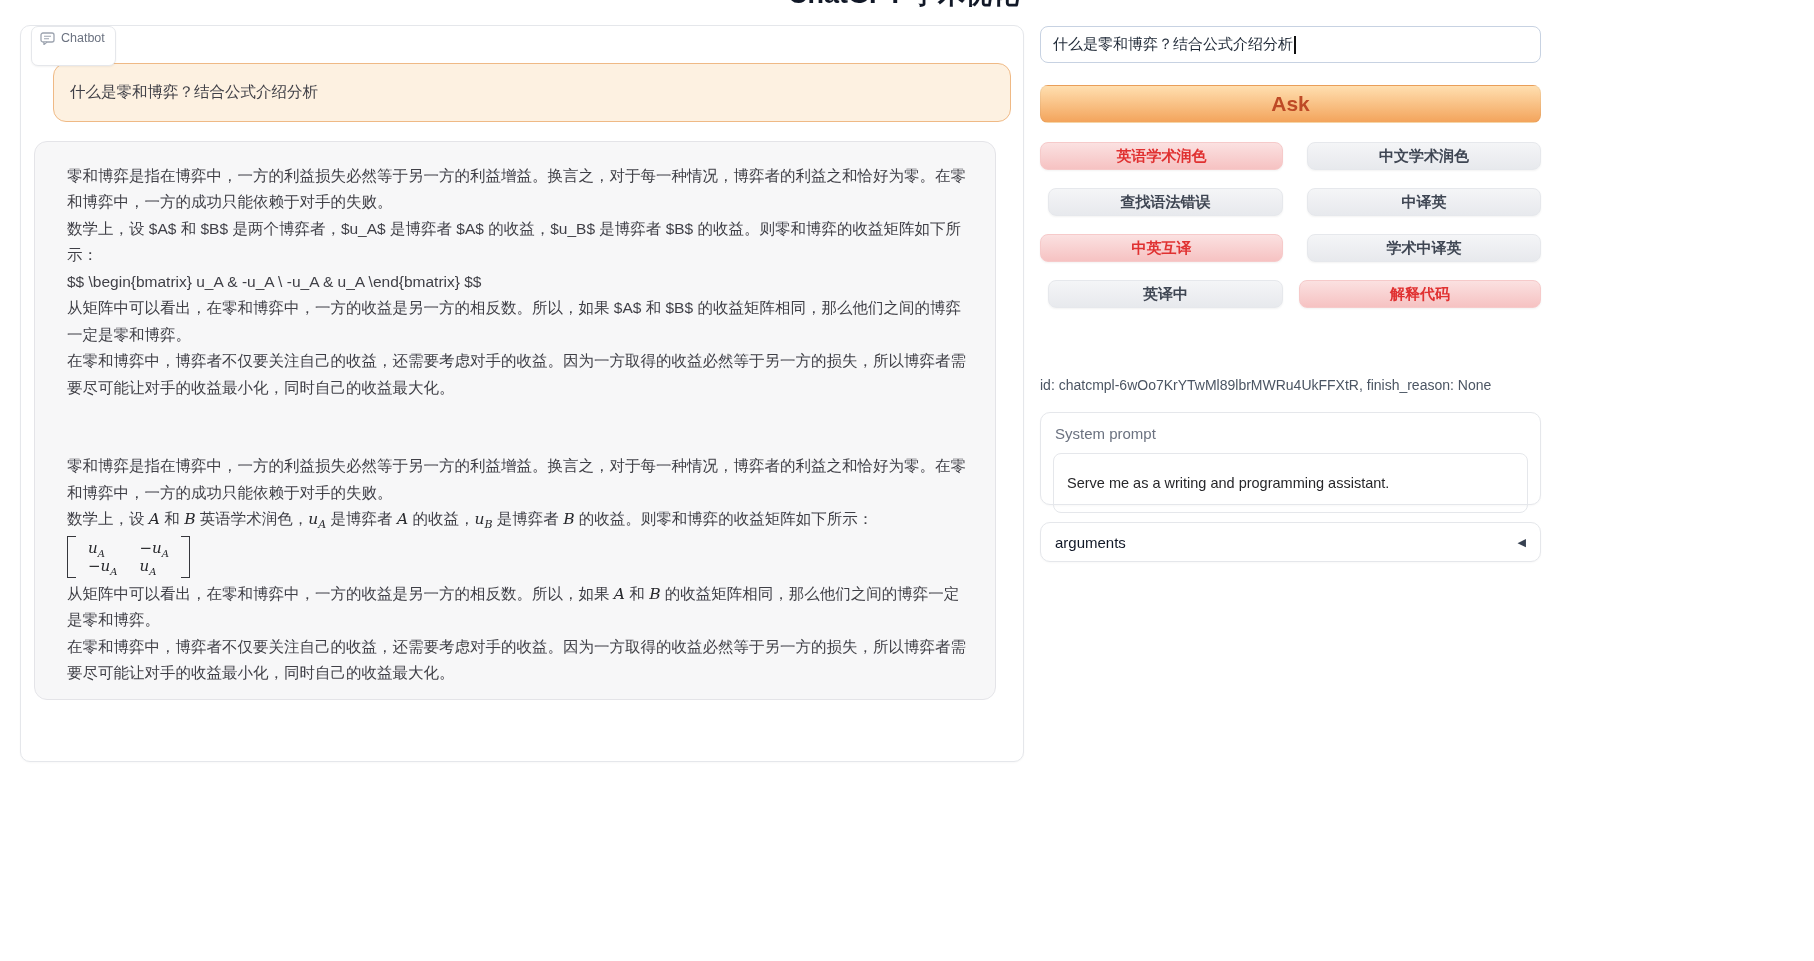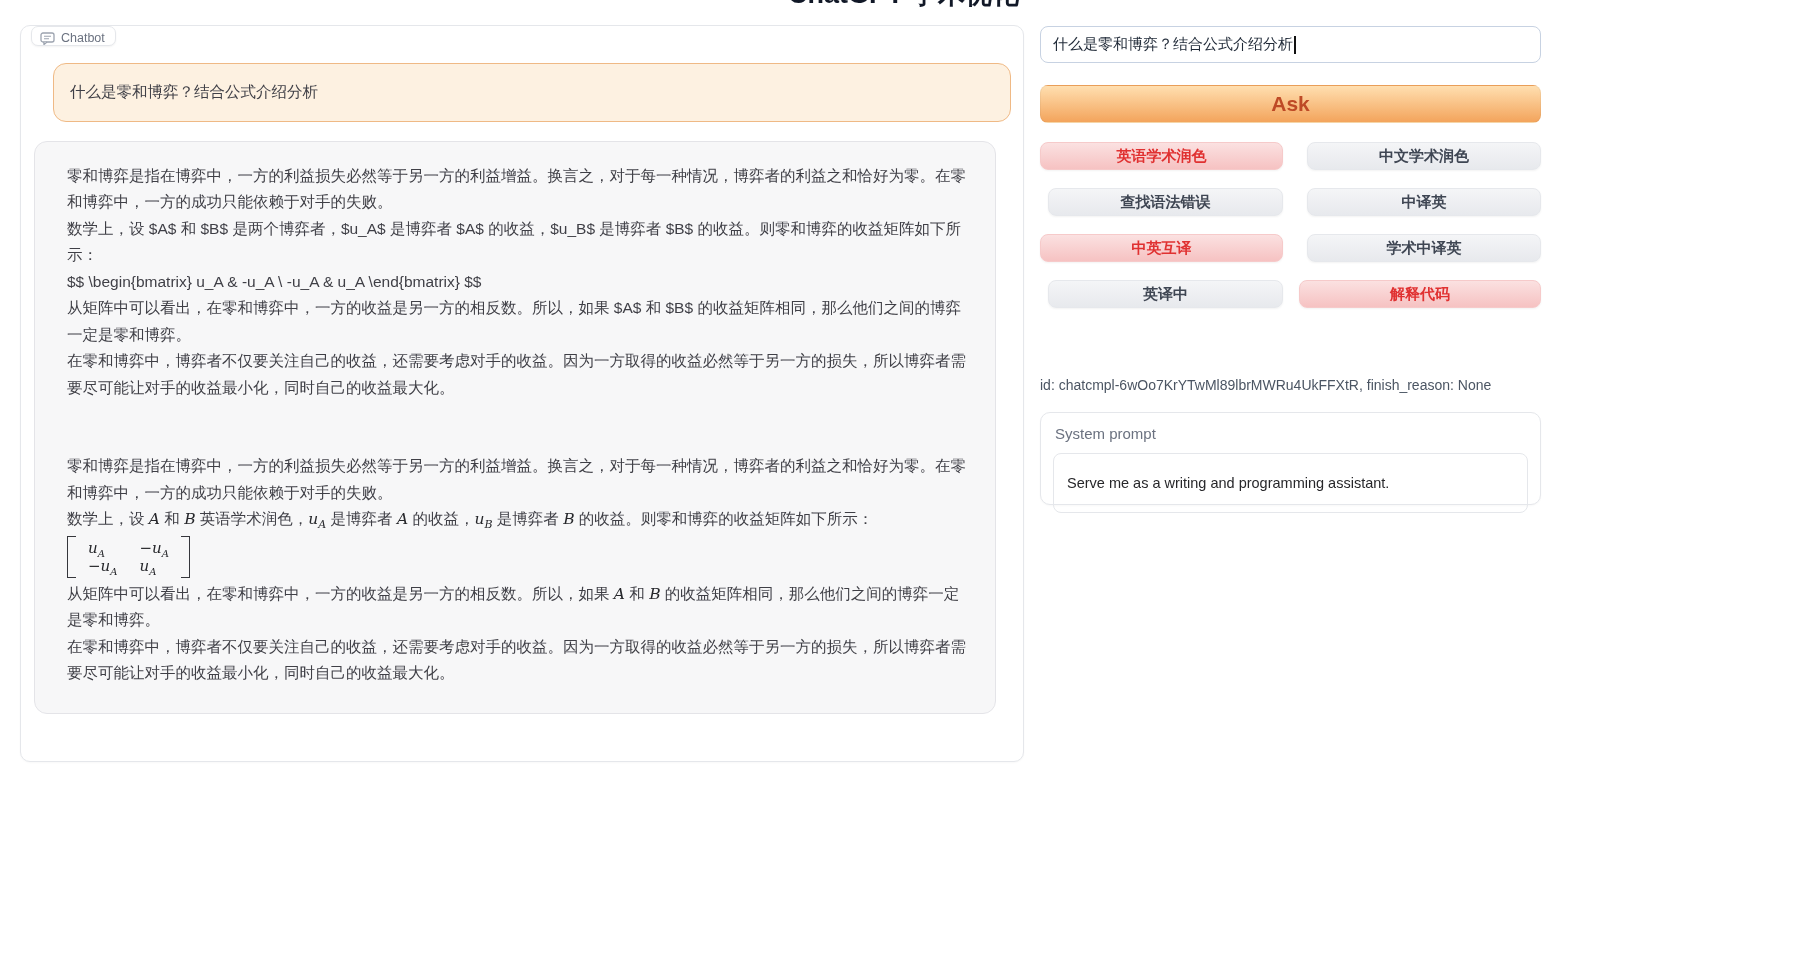--- a/index.html
+++ b/index.html
@@ -8,29 +8,29 @@
 
   
   .clipped-title{position:absolute;left:788px;top:-24px;font-size:27px;font-weight:bold;
        color:#111827;white-space:nowrap;}
 
   
   .chat-panel{position:absolute;left:20px;top:25px;width:1004px;height:737px;background:#fff;
        border:1px solid var(--border);border-radius:10px;box-sizing:border-box;
        box-shadow:0 1px 2px rgba(0,0,0,.03);overflow:hidden;}
   .chat-label{position:absolute;left:10px;top:0px;display:flex;align-items:center;gap:6px;
-       background:#fff;border:1px solid var(--border);border-radius:7px;padding:4px 10px 0 8px;
+       background:#fff;border:1px solid var(--border);border-radius:7px;padding:4px 10px 20px 8px;
        color:#6b7280;font-size:12.5px;box-shadow:0 1px 2px rgba(0,0,0,.05);z-index:2;}
   .chat-body{position:absolute;inset:0;padding:37px 12px 12px 12px;overflow:hidden;box-sizing:border-box;}
 
   .msg{box-sizing:border-box;font-size:15.5px;line-height:26.5px;color:var(--text-primary);}
   .msg-user{margin:0 0 0 20px;background:var(--user-bubble-bg);border:1.5px solid var(--user-bubble-border);
        border-radius:13px;padding:15px 16px;}
   .msg-bot{margin:19px 15px 0 1px;background:var(--bot-bubble-bg);border:1px solid var(--bot-bubble-border);
-       border-radius:13px;padding:21px 26px 26px 32px;min-height:500px;box-sizing:border-box;}
+       border-radius:13px;padding:21px 26px 12px 32px;min-height:500px;box-sizing:border-box;}
   .bot-section + .bot-section{margin-top:52px;}
   .bot-section p{margin:0;}
   .math{font-family:"DejaVu Serif","Liberation Serif",serif;font-style:italic;color:#26272b;}
   .math sub{font-size:11px;line-height:0;}
   .matrix-row{display:flex;align-items:stretch;margin:3px 0 3px 0;}
   .bracket{width:8px;}
   .bracket.left{border:1.6px solid #35363c;border-right:none;}
   .bracket.right{border:1.6px solid #35363c;border-left:none;}
   .matrix-cells{display:grid;grid-template-columns:auto auto;column-gap:22px;row-gap:0;
        padding:3px 12px;text-align:left;font-size:15px;line-height:18px;}
@@ -140,14 +140,18 @@
 
   <div class="rc status-line">id: chatcmpl-6wOo7KrYTwMl89lbrMWRu4UkFFXtR, finish_reason: None</div>
 
   <div class="rc sys-card">
     <div class="sys-label">System prompt</div>
     <div class="sys-input">
       <span>Serve me as a writing and programming assistant.</span>
     </div>
   </div>
 
+  <div class="rc accordion">
+    <span class="acc-label">arguments</span>
+    <span class="acc-arrow">◀</span>
+  </div>
 
 </div>
 
 </body></html>

